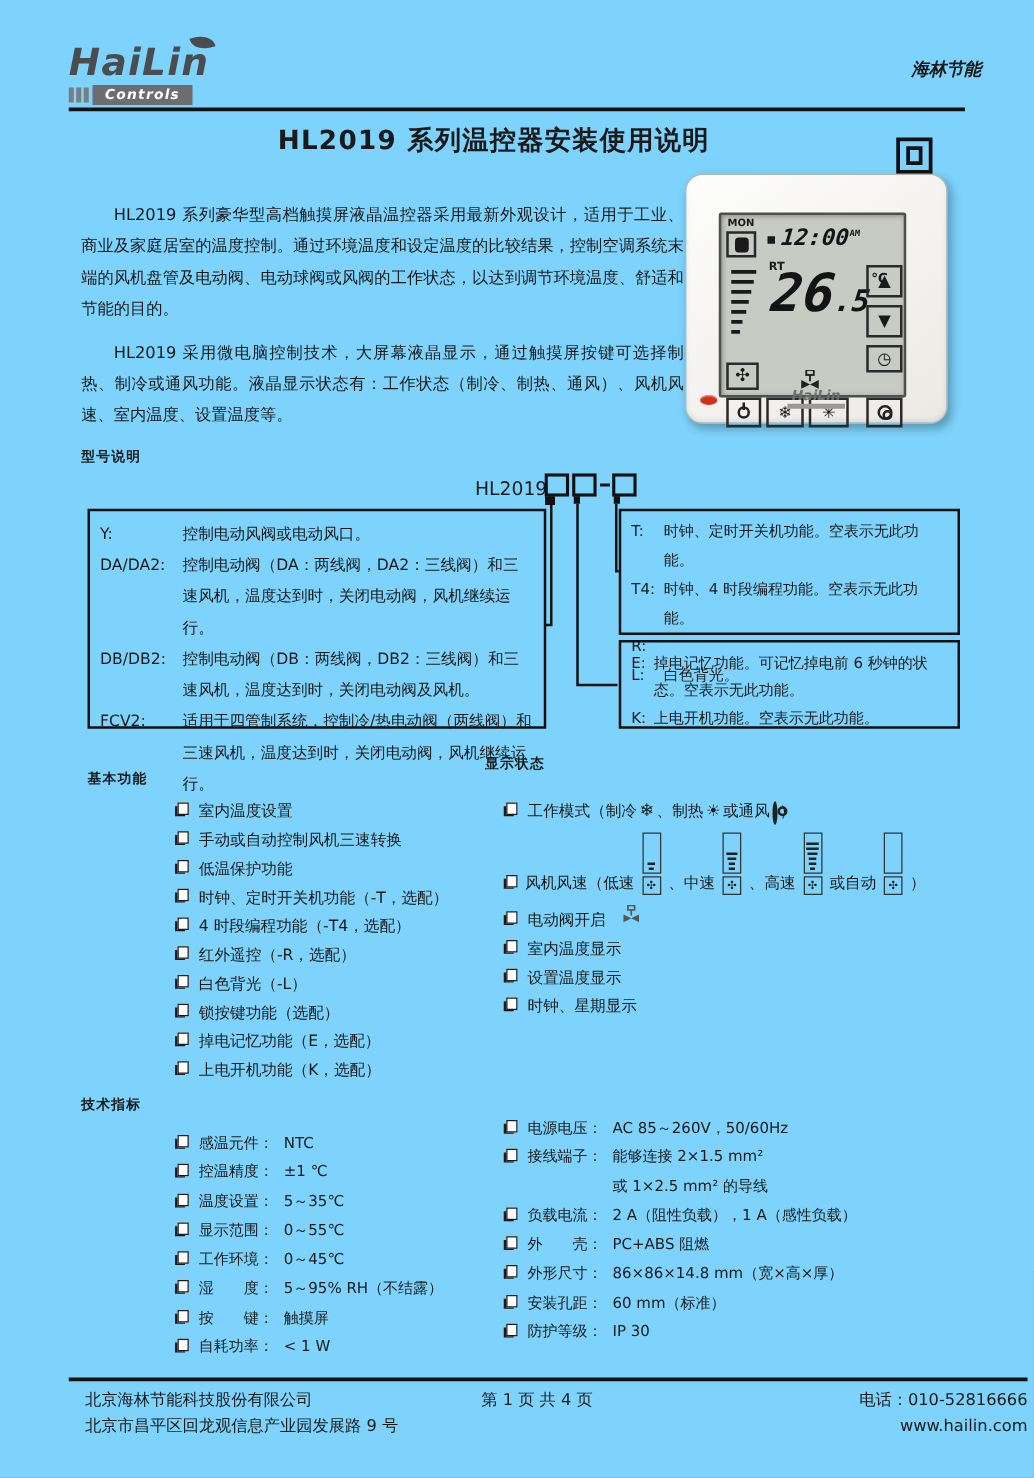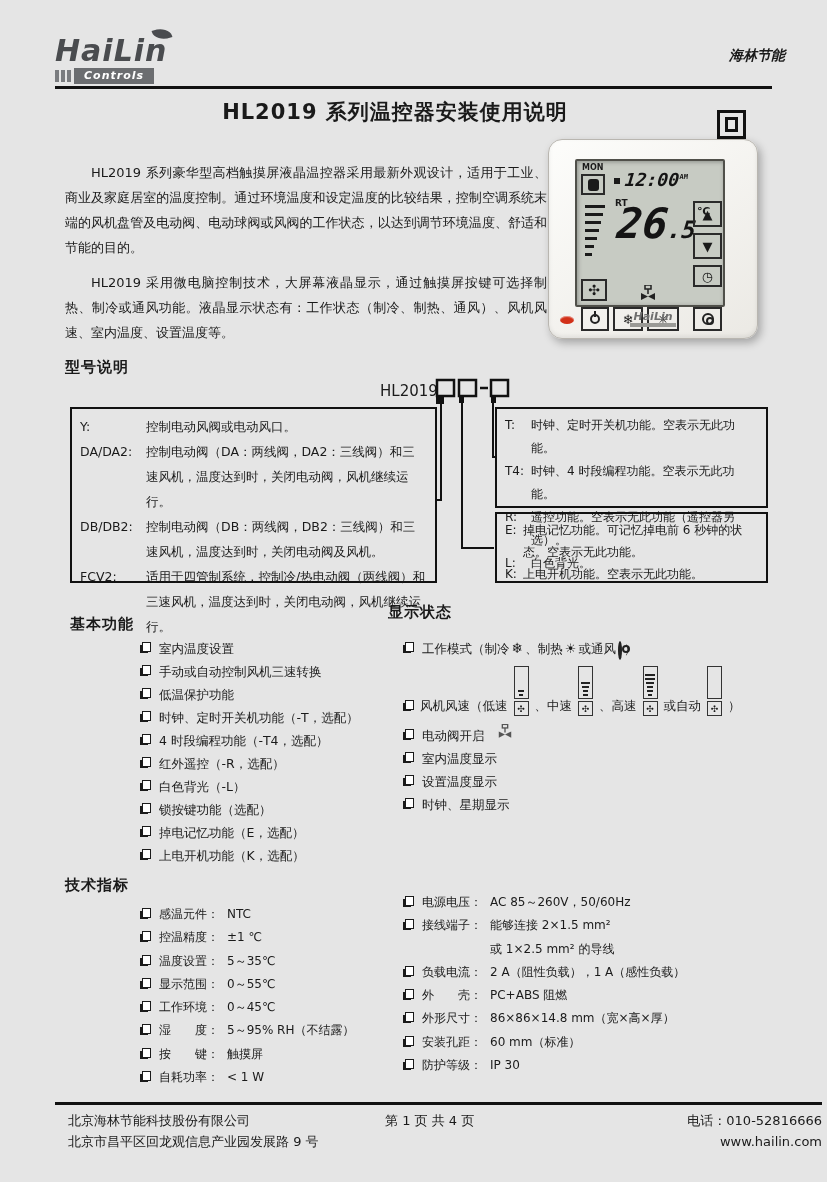--- a/index.html
+++ b/index.html
@@ -1,17 +1,17 @@
 <!DOCTYPE html>
 <html><head>
 <meta charset="utf-8">
 <style>
   * { margin:0; padding:0; box-sizing:border-box; }
   body { background:#888; font-family:"DejaVu Sans", sans-serif; }
-  .page { position:relative; width:827px; height:1182px; background:#e5e5e5; margin:0 auto;
+  .page { position:relative; width:827px; height:1182px; background:#7dd3fc; margin:0 auto;
           color:#1a1a1a; overflow:hidden; }
 
   
   .logo { position:absolute; left:55px; top:36px; width:140px; }
   .logo-main { font-size:30px; font-weight:bold; font-style:italic; color:#4a4c4f;
                letter-spacing:1px; line-height:30px; position:relative; }
   .logo-leaf { position:absolute; left:98px; top:-8px; width:18px; height:12px;
                background:#4a4c4f; border-radius:0 90% 0 90%; transform:rotate(-18deg); }
   .logo-badge { display:flex; align-items:center; gap:3px; margin-top:2px; }
   .logo-bars { display:flex; gap:2px; }
@@ -32,21 +32,21 @@
   
   .intro { position:absolute; left:65px; top:160px; width:482px; }
   .intro p { font-size:13px; line-height:25px; text-align:justify; text-indent:2em;
              margin-bottom:10px; }
 
   
   .device { position:absolute; left:548px; top:139px; width:210px; height:200px; }
   .dev-body { position:absolute; inset:0; background:linear-gradient(145deg,#fdfdfb,#ebe9e4);
               border:1px solid #b9b6b0; border-radius:14px;
               box-shadow:3px 4px 8px rgba(0,0,0,.28), inset 0 -2px 4px rgba(0,0,0,.08); }
-  .dev-screen { position:absolute; left:27px; top:20px; width:150px; height:148px;
+  .dev-screen { position:absolute; left:27px; top:31px; width:150px; height:148px;
                 background:#c7cbc3; border:2px solid #50504a; border-radius:2px;
                 box-shadow:inset 1px 1px 4px rgba(0,0,0,.3); }
   .lcd-mon { position:absolute; left:5px; top:2px; font-size:8px; font-weight:bold; }
   .lcd-pwrbox { position:absolute; left:4px; top:13px; width:24px; height:21px;
                 border:2px solid #2a2a2a; display:flex; align-items:center; justify-content:center; }
   .lcd-pwrbox i { display:block; width:11px; height:12px; background:#1a1a1a; border-radius:3px; }
   .lcd-dot { position:absolute; left:37px; top:17px; width:6px; height:6px; background:#1a1a1a; }
   .seg { font-family:"DejaVu Sans Mono", monospace; font-weight:bold; font-style:italic; color:#141414; }
   .lcd-time { position:absolute; left:48px; top:8px; font-size:18px; transform:skewX(-6deg); }
   .lcd-time sup { font-size:7px; font-style:normal; }
@@ -79,21 +79,21 @@
   .turbo { width:12px; height:12px; border:2px solid #222; border-radius:50%; position:relative; }
   .turbo::after { content:""; position:absolute; left:2px; top:2px; width:4px; height:4px;
                   border:2px solid #222; border-radius:50%; }
   .dev-logo { position:absolute; left:0; top:172px; width:100%; text-align:center;
               color:#6e6e6e; font-weight:bold; font-style:italic; font-size:11px; line-height:11px; }
   .dev-logo .bar { width:46px; height:4px; background:#9a9a96; margin:1px auto 0; }
   .dev-led { position:absolute; left:12px; top:177px; width:14px; height:8px; background:#d23018;
              border-radius:50%; box-shadow:inset 0 1px 1px rgba(255,255,255,.5); }
 
   
-  .sec-h { position:absolute; font-size:15px; font-weight:bold; letter-spacing:1px; }
+  .sec-h { position:absolute; font-size:11px; font-weight:bold; letter-spacing:1px; }
 
   
   .model-svg { position:absolute; left:55px; top:372px; }
   .mtable { position:absolute; border:2px solid #111; font-size:12.5px; line-height:25px;
             padding:5px 8px; }
   .mtable .row { display:grid; }
   .tleft  { left:70px;  top:407px; width:367px; height:176px; }
   .tleft .row { grid-template-columns:66px 1fr; }
   .trt { left:495px; top:407px; width:273px; height:101px; font-size:12px; line-height:23px; }
   .trt .row { grid-template-columns:26px 1fr; }
@@ -258,21 +258,20 @@
     <div class="row">
         <span>T:</span>
         <span>时钟、定时开关机功能。空表示无此功能。</span>
       </div>
     <div class="row">
         <span>T4:</span>
         <span>时钟、4 时段编程功能。空表示无此功能。</span>
       </div>
     <div class="row">
         <span>R:</span>
-        <span>遥控功能。空表示无此功能（遥控器另选）。</span>
       </div>
     <div class="row">
         <span>L:</span>
         <span>白色背光。</span>
       </div>
   </div>
 
   <div class="mtable trb">
     <div class="row">
         <span>E:</span>

